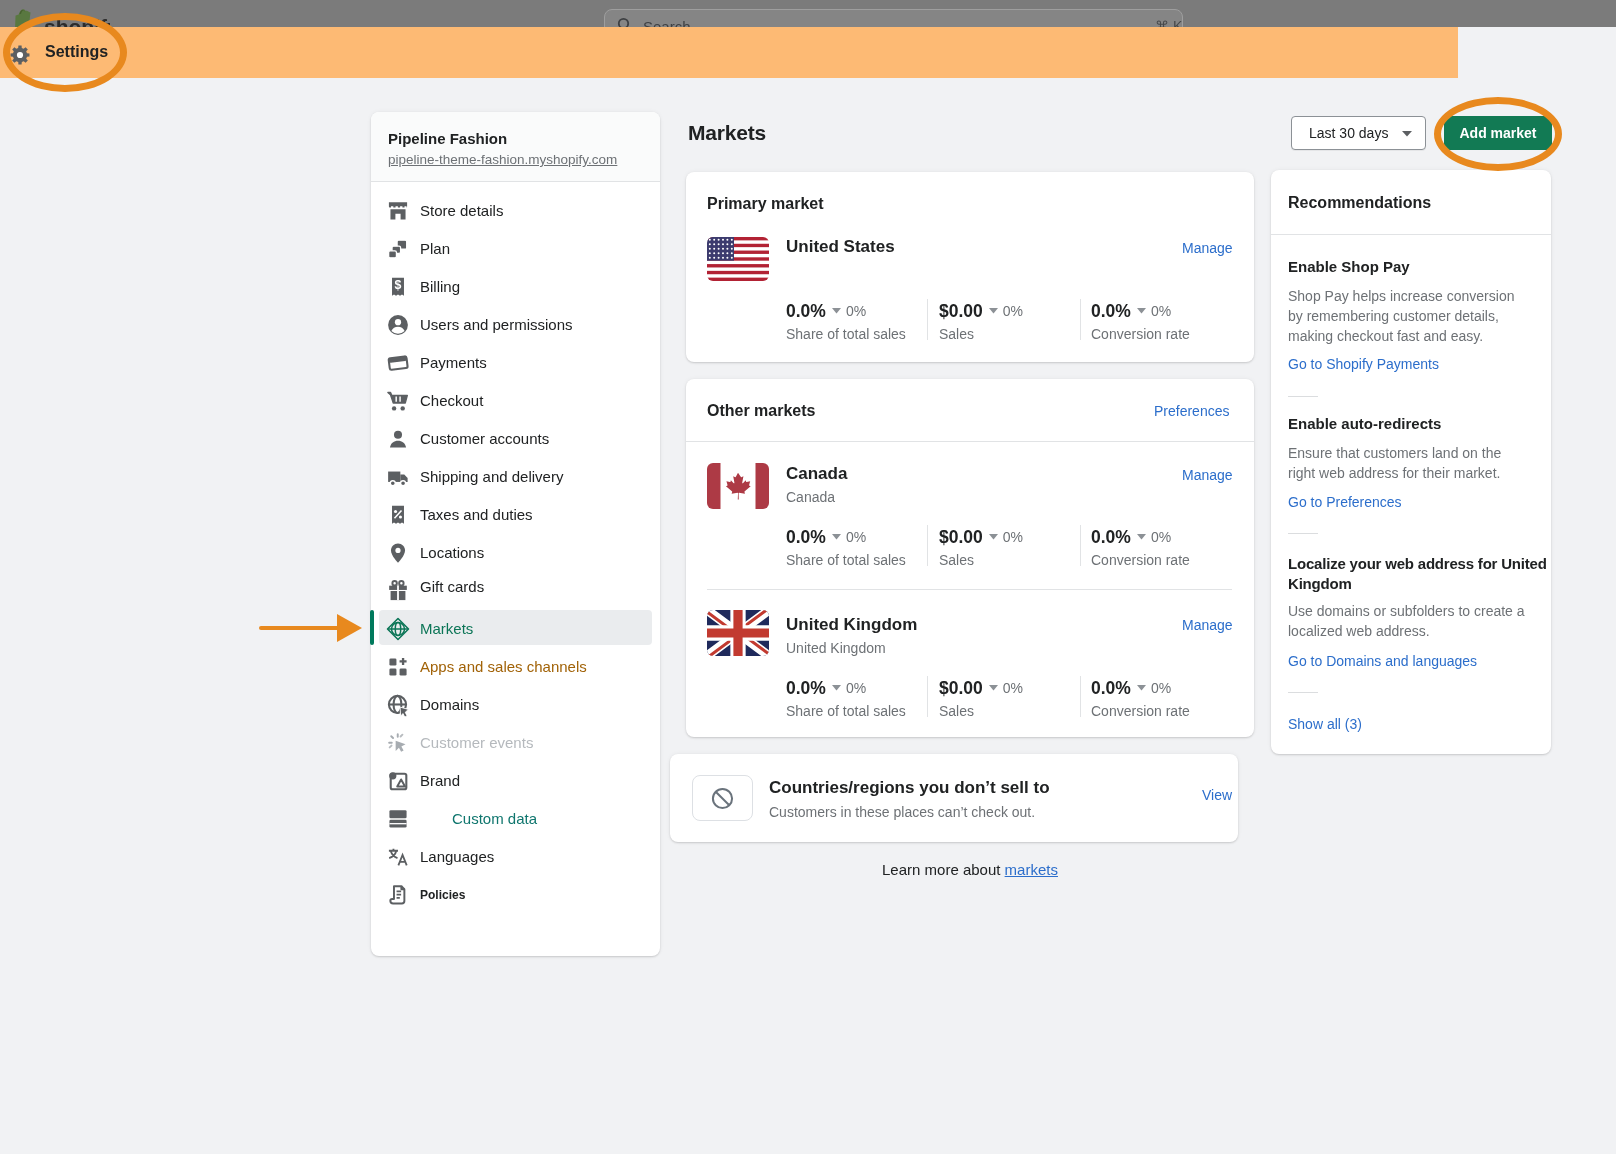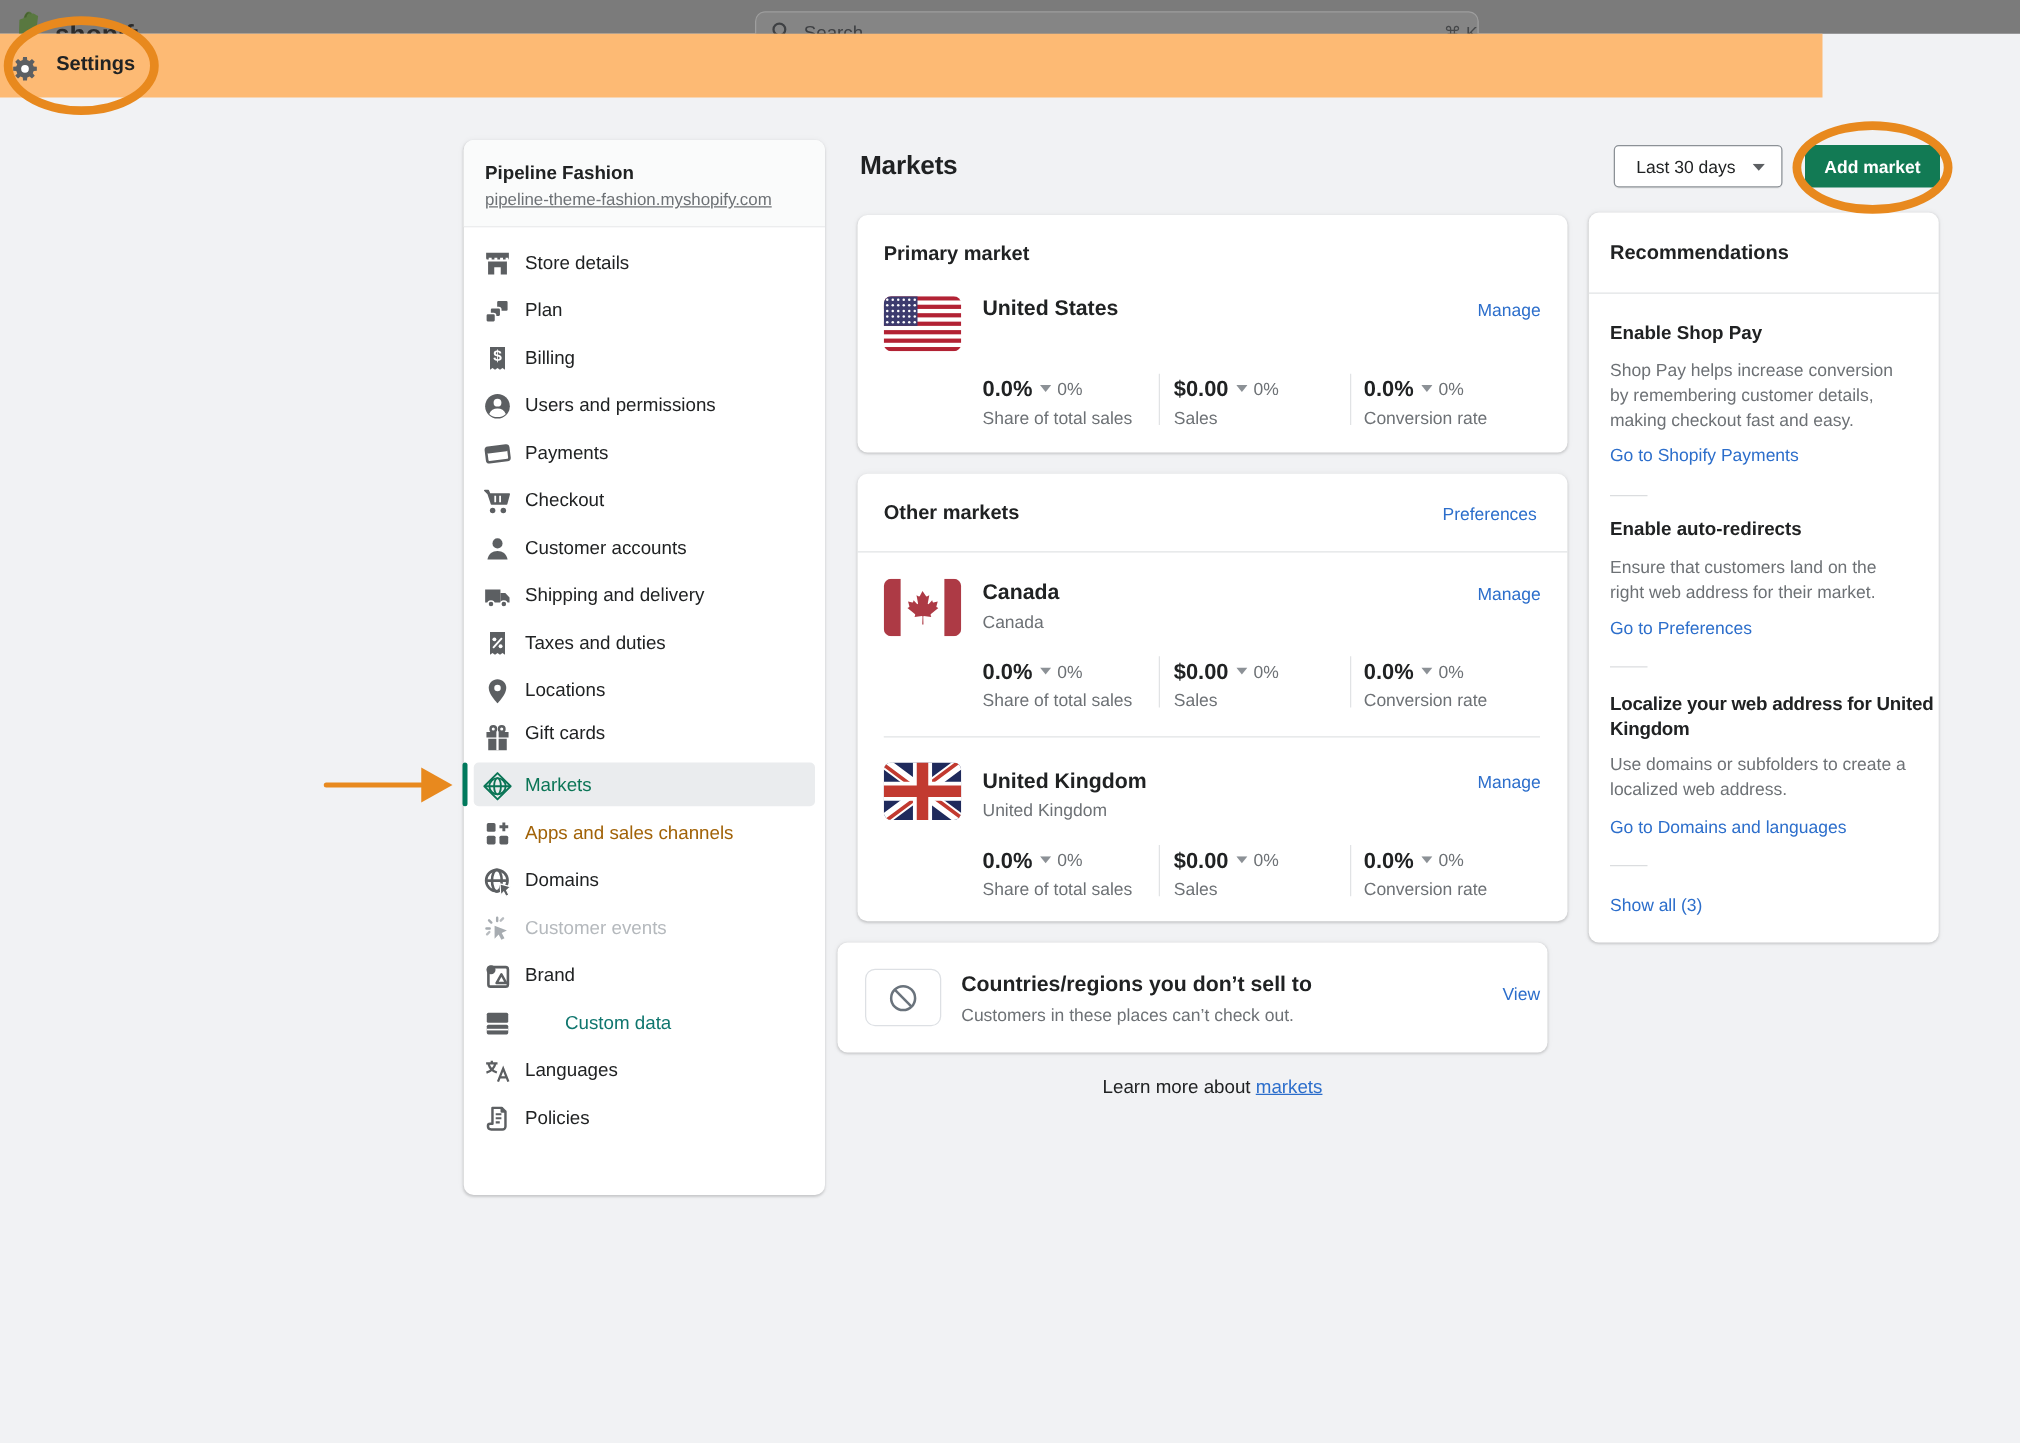--- a/index.html
+++ b/index.html
@@ -206,21 +206,21 @@
             </g>
           </svg>
           <div style="position:absolute;left:41px;top:9px;font-size:15px;line-height:20px;color:#202223;">Languages</div>
         </div>
         <div style="position: relative; height: 38px; margin: 0px 8px; border-radius: 4px;">
           <svg style="position:absolute;left:6px;top:6px;" width="26" height="26" viewBox="0 0 20 20">
             <path d="M6.9 3.3H12.6v2.3h2.3V14.7c0 1-.8 1.9-1.9 1.9H6.2c-1.2 0-2.1-.9-2.1-2.1 0-.8.6-1.4 1.4-1.4h1.4z" fill="none" stroke="#5c5f62" stroke-width="1.5" stroke-linejoin="round"></path>
             <path d="M12.6 3.3l2.3 2.3" stroke="#5c5f62" stroke-width="1.5"></path>
             <path d="M8.9 7.2h3.5M8.9 9.7h3.5M8.9 12.2h2.5" stroke="#5c5f62" stroke-width="1.3"></path>
           </svg>
-          <div style="position:absolute;left:41px;top:9px;font-size:15px;line-height:20px;color:#202223;">Policies</div>
+          <div style="position:absolute;left:41px;top:9px;font-size:12px;line-height:20px;color:#202223;font-weight:bold;">Policies</div>
         </div>
       </div>
   </div>
 
   <div class="abs" style="left:370px;top:610px;width:4px;height:35px;background:#00795c;border-radius:2px;z-index:5;"></div>
 
   <div class="abs" style="left:259px;top:626px;width:80px;height:4px;background:#e8891e;border-radius:2px;"></div>
   <div class="abs" style="left:337px;top:614px;width:0;height:0;border-left:25px solid #e8891e;border-top:14px solid transparent;border-bottom:14px solid transparent;"></div>
 
   <div class="abs" style="left:688px;top:119px;font-size:21px;font-weight:bold;line-height:28px;letter-spacing:-.2px;">Markets</div>

